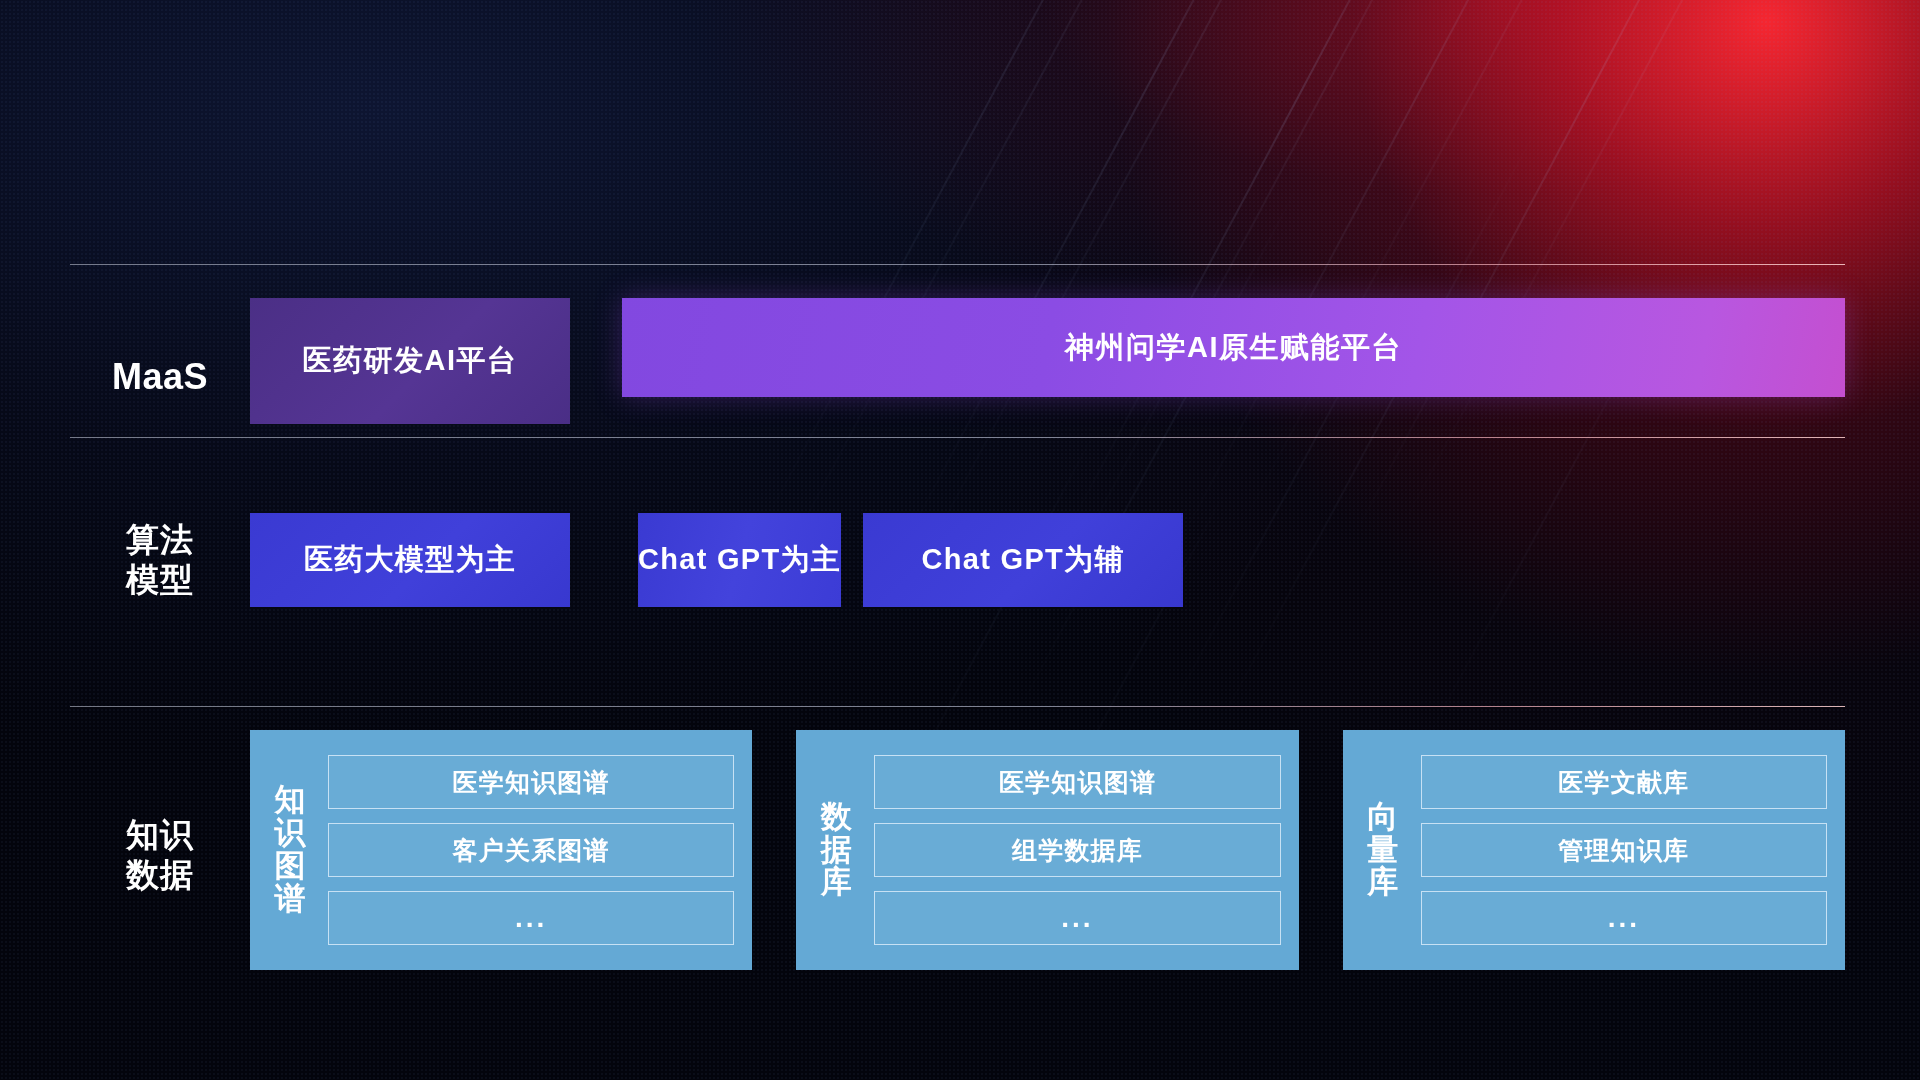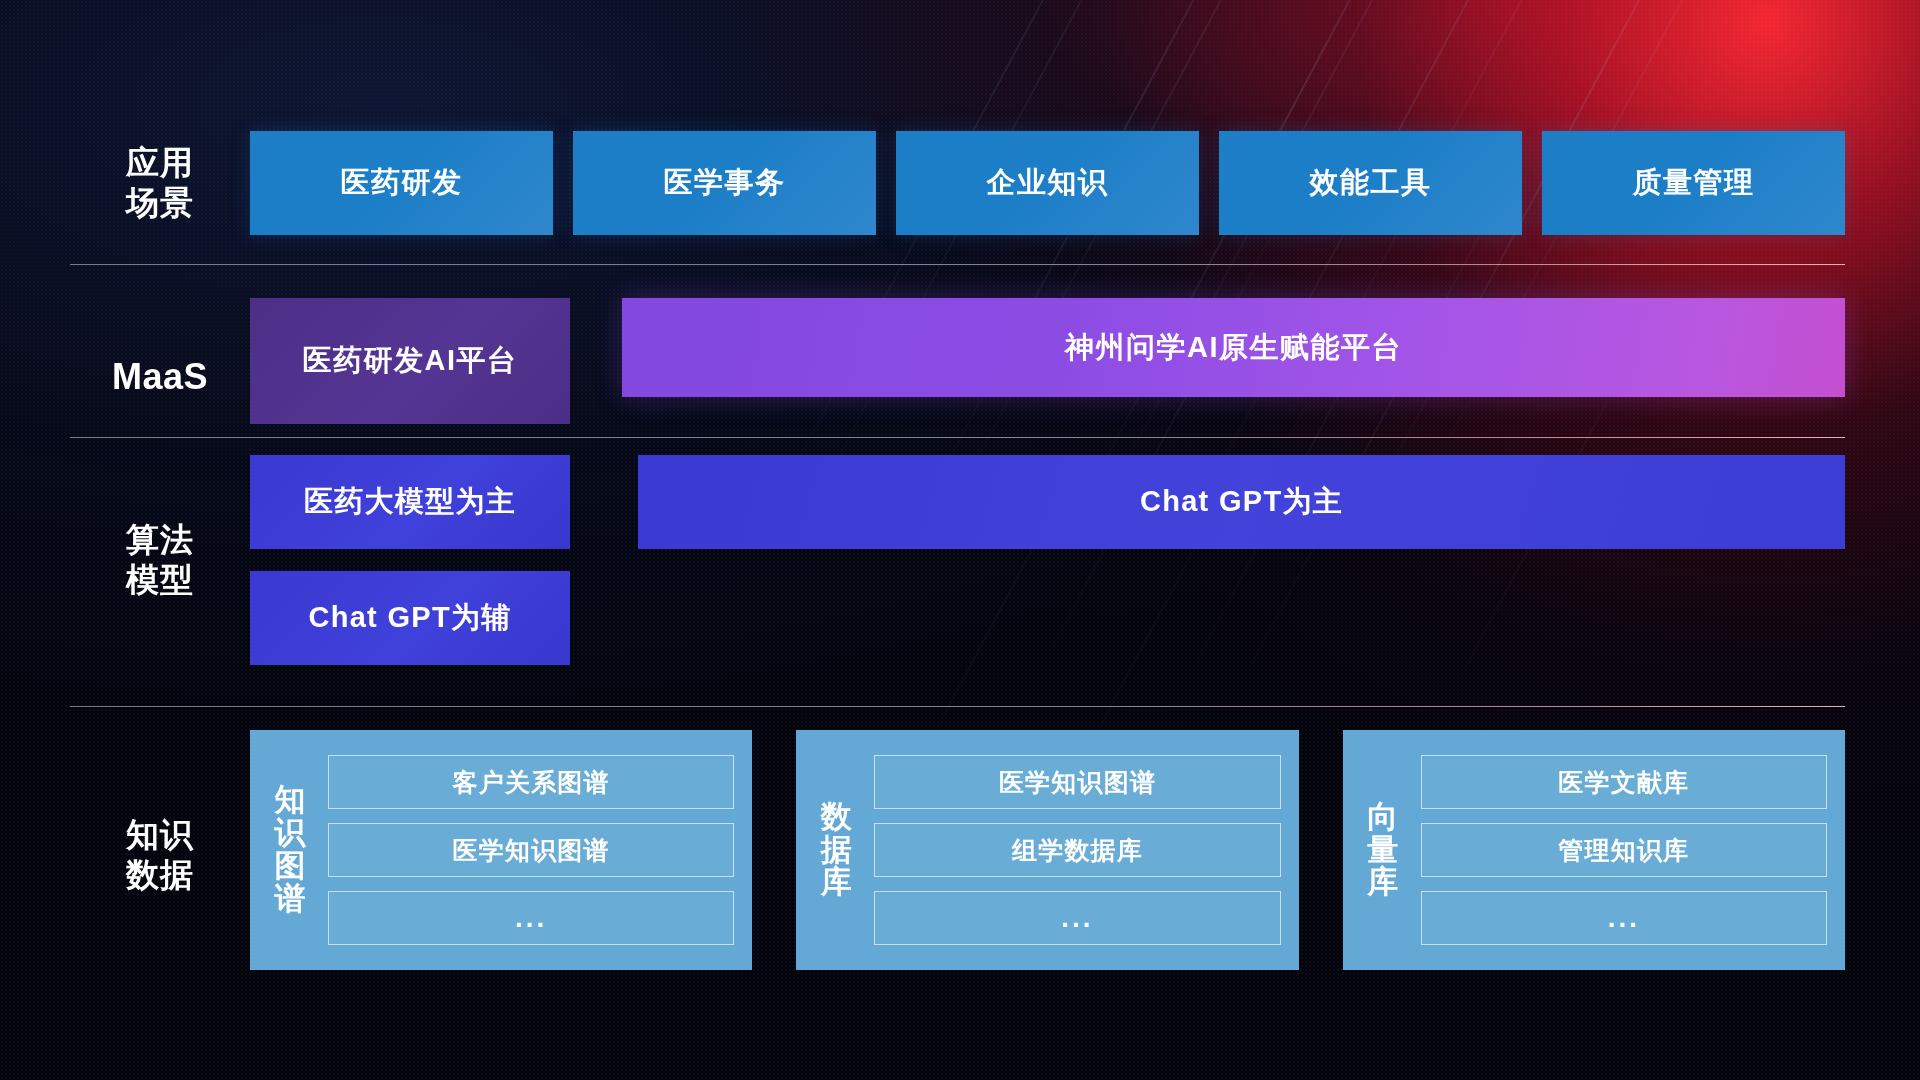--- a/index.html
+++ b/index.html
@@ -105,21 +105,21 @@
     flex: 1 1 auto;
     height: 99px;
     background: linear-gradient(100deg, #8248e0 0%, #8b4ce4 35%, #a355e8 65%, #b857e0 88%, #c44fd0 100%);
     display: flex; align-items: center; justify-content: center;
     color: #fff; font-size: 29px; font-weight: bold; letter-spacing: 1.5px;
     box-shadow: 0 0 26px rgba(150,70,225,0.3);
   }
 
   
   #tier-algo { top: 455px; height: 210px; }
-  .algo-stack { display: flex; flex-direction: column; gap: 22px; flex: 1; }
+  .algo-stack { display: flex; flex-direction: row; gap: 22px; flex: 1; }
   .algo-row { display: flex; gap: 32px; }
   .algo-left {
     flex: 0 0 320px;
     height: 94px;
     background: linear-gradient(135deg, #3a3ad2 0%, #4040da 55%, #3838cf 100%);
     display: flex; align-items: center; justify-content: center;
     color: #fff; font-size: 29px; font-weight: bold; letter-spacing: 1.3px;
   }
   .algo-right {
     flex: 1 1 auto;
@@ -190,31 +190,20 @@
       <div class="streak" style="left: 1420px; top: 240px; height: 560px; opacity: 0.15; transform: rotate(28deg);"></div>
       <div class="streak" style="left: 1540px; top: 120px; height: 700px; opacity: 0.2; transform: rotate(28deg);"></div>
       <div class="streak" style="left: 1660px; top: 300px; height: 520px; opacity: 0.14; transform: rotate(28deg);"></div>
       <div class="streak" style="left: 1100px; top: 420px; height: 520px; opacity: 0.12; transform: rotate(28deg);"></div>
       <div class="streak" style="left: 1230px; top: 480px; height: 460px; opacity: 0.1; transform: rotate(28deg);"></div>
     </div>
   <div id="texture"></div>
 
   <div id="content">
 
-    <div class="tier" id="tier-apps">
-      <div class="row-label">应用
-场景</div>
-      <div class="apps-track">
-        <div class="app-box">医药研发</div>
-        <div class="app-box">医学事务</div>
-        <div class="app-box">企业知识</div>
-        <div class="app-box">效能工具</div>
-        <div class="app-box">质量管理</div>
-      </div>
-    </div>
 
     <div class="divider" style="top:264px;"></div>
 
     <div class="tier" id="tier-maas">
       <div class="row-label latin">MaaS</div>
       <div class="maas-track">
         <div class="maas-left">医药研发AI平台</div>
         <div class="maas-right">神州问学AI原生赋能平台</div>
       </div>
     </div>
@@ -243,22 +232,22 @@
       <div class="know-track">
 
         <div class="know-panel">
           <div class="know-vlabel">
               <span>知</span>
               <span>识</span>
               <span>图</span>
               <span>谱</span>
             </div>
           <div class="know-chips">
+            <div class="know-chip">医学知识图谱</div>
             <div class="know-chip">客户关系图谱</div>
-            <div class="know-chip">医学知识图谱</div>
             <div class="know-chip ellipsis">...</div>
           </div>
         </div>
 
         <div class="know-panel">
           <div class="know-vlabel">
               <span>数</span>
               <span>据</span>
               <span>库</span>
             </div>

